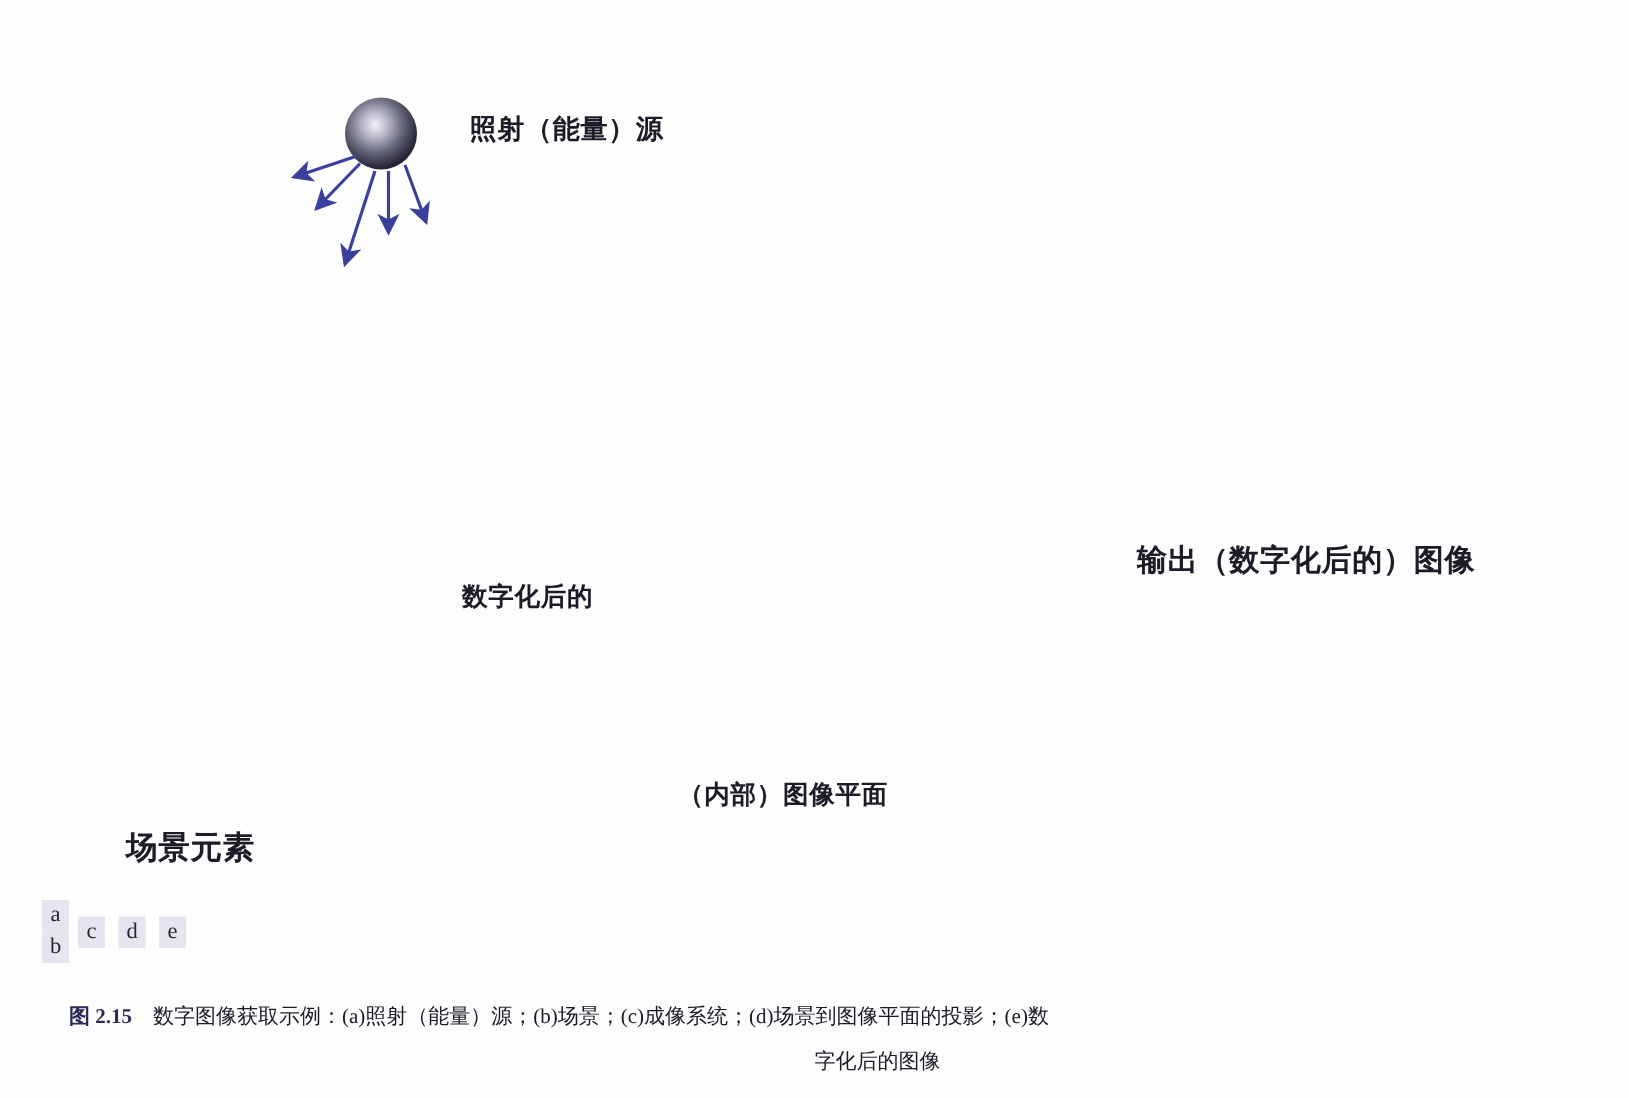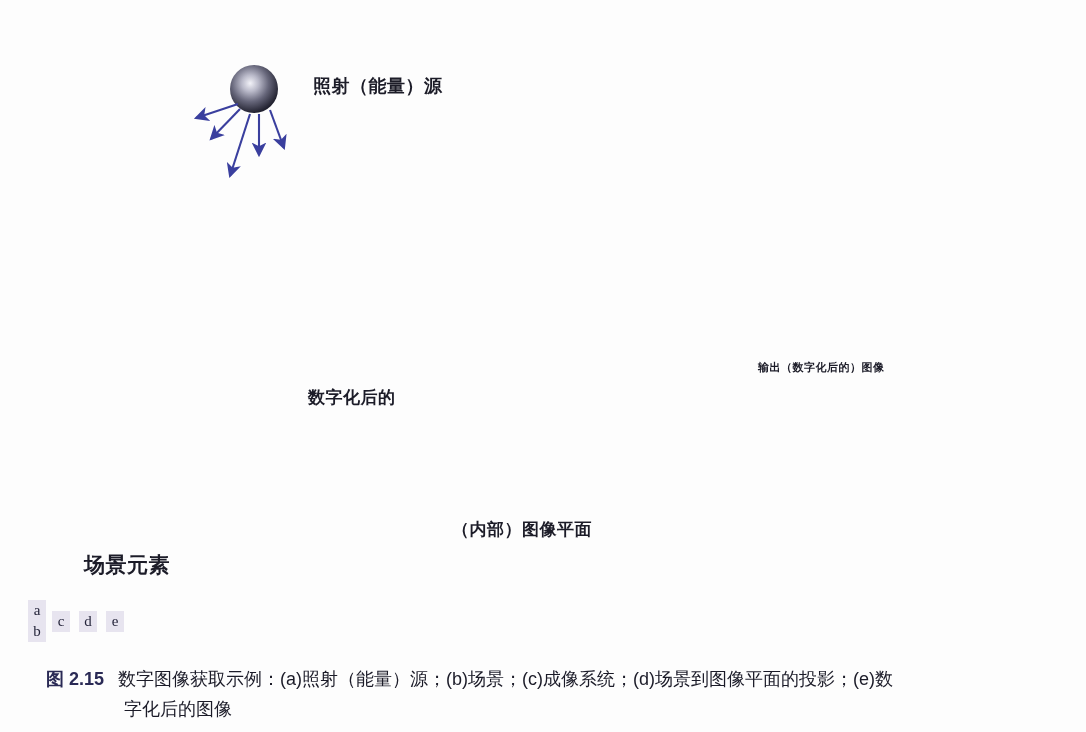--- a/index.html
+++ b/index.html
@@ -17,21 +17,21 @@
     font-family:"Liberation Serif", serif;
     font-weight:bold;
     color:#1c1c28;
     white-space:nowrap;
     letter-spacing:0.5px;
   }
   #lbl-source{left:292px;top:74px;font-size:18px;margin-left:21px;}
   #lbl-imaging{left:308px;top:386px;font-size:17px;}
   #lbl-scene{left:84px;top:551px;font-size:21px;}
   #lbl-plane{left:452px;top:518px;font-size:17px;}
-  #lbl-output{left:758px;top:360px;font-size:11px;}
+  #lbl-output{left:758px;top:360px;font-size:20px;}
 
   
   #tags{position:absolute;left:28px;top:600px;width:130px;height:44px;}
   .tag{
     position:absolute;
     width:18px;height:21px;
     background:#e7e4ef;
     color:#24243a;
     font-family:"Liberation Serif", serif;
     font-size:15px;
@@ -41,28 +41,28 @@
   #tag-a{left:0px;top:0px;}
   #tag-b{left:0px;top:21px;}
   #tag-c{left:24px;top:11px;}
   #tag-d{left:51px;top:11px;}
   #tag-e{left:78px;top:11px;}
 
   
   #caption{
     position:absolute;
     left:46px;top:664px;width:1000px;
-    font-family:Liberation Sans, sans-serif;
-    font-size:18px;
+    font-family:Liberation Serif, serif;
+    font-size:14px;
     line-height:30px;
     color:#1b1b28;
   }
   #cap-num{color:#2a2a55;font-weight:bold;margin-right:14px;}
   #cap-text{display:inline;}
-  #cap-line2{display:block;margin-left:78px;}
+  #cap-line2{display:block;margin-left:78px;text-align:center;}
 </style>
 </head>
 <body>
 
 
 
 <svg id="fig" viewBox="0 0 1086 732">
   <defs>
 
     <radialGradient id="gSphere" cx="42%" cy="38%" r="62%">

